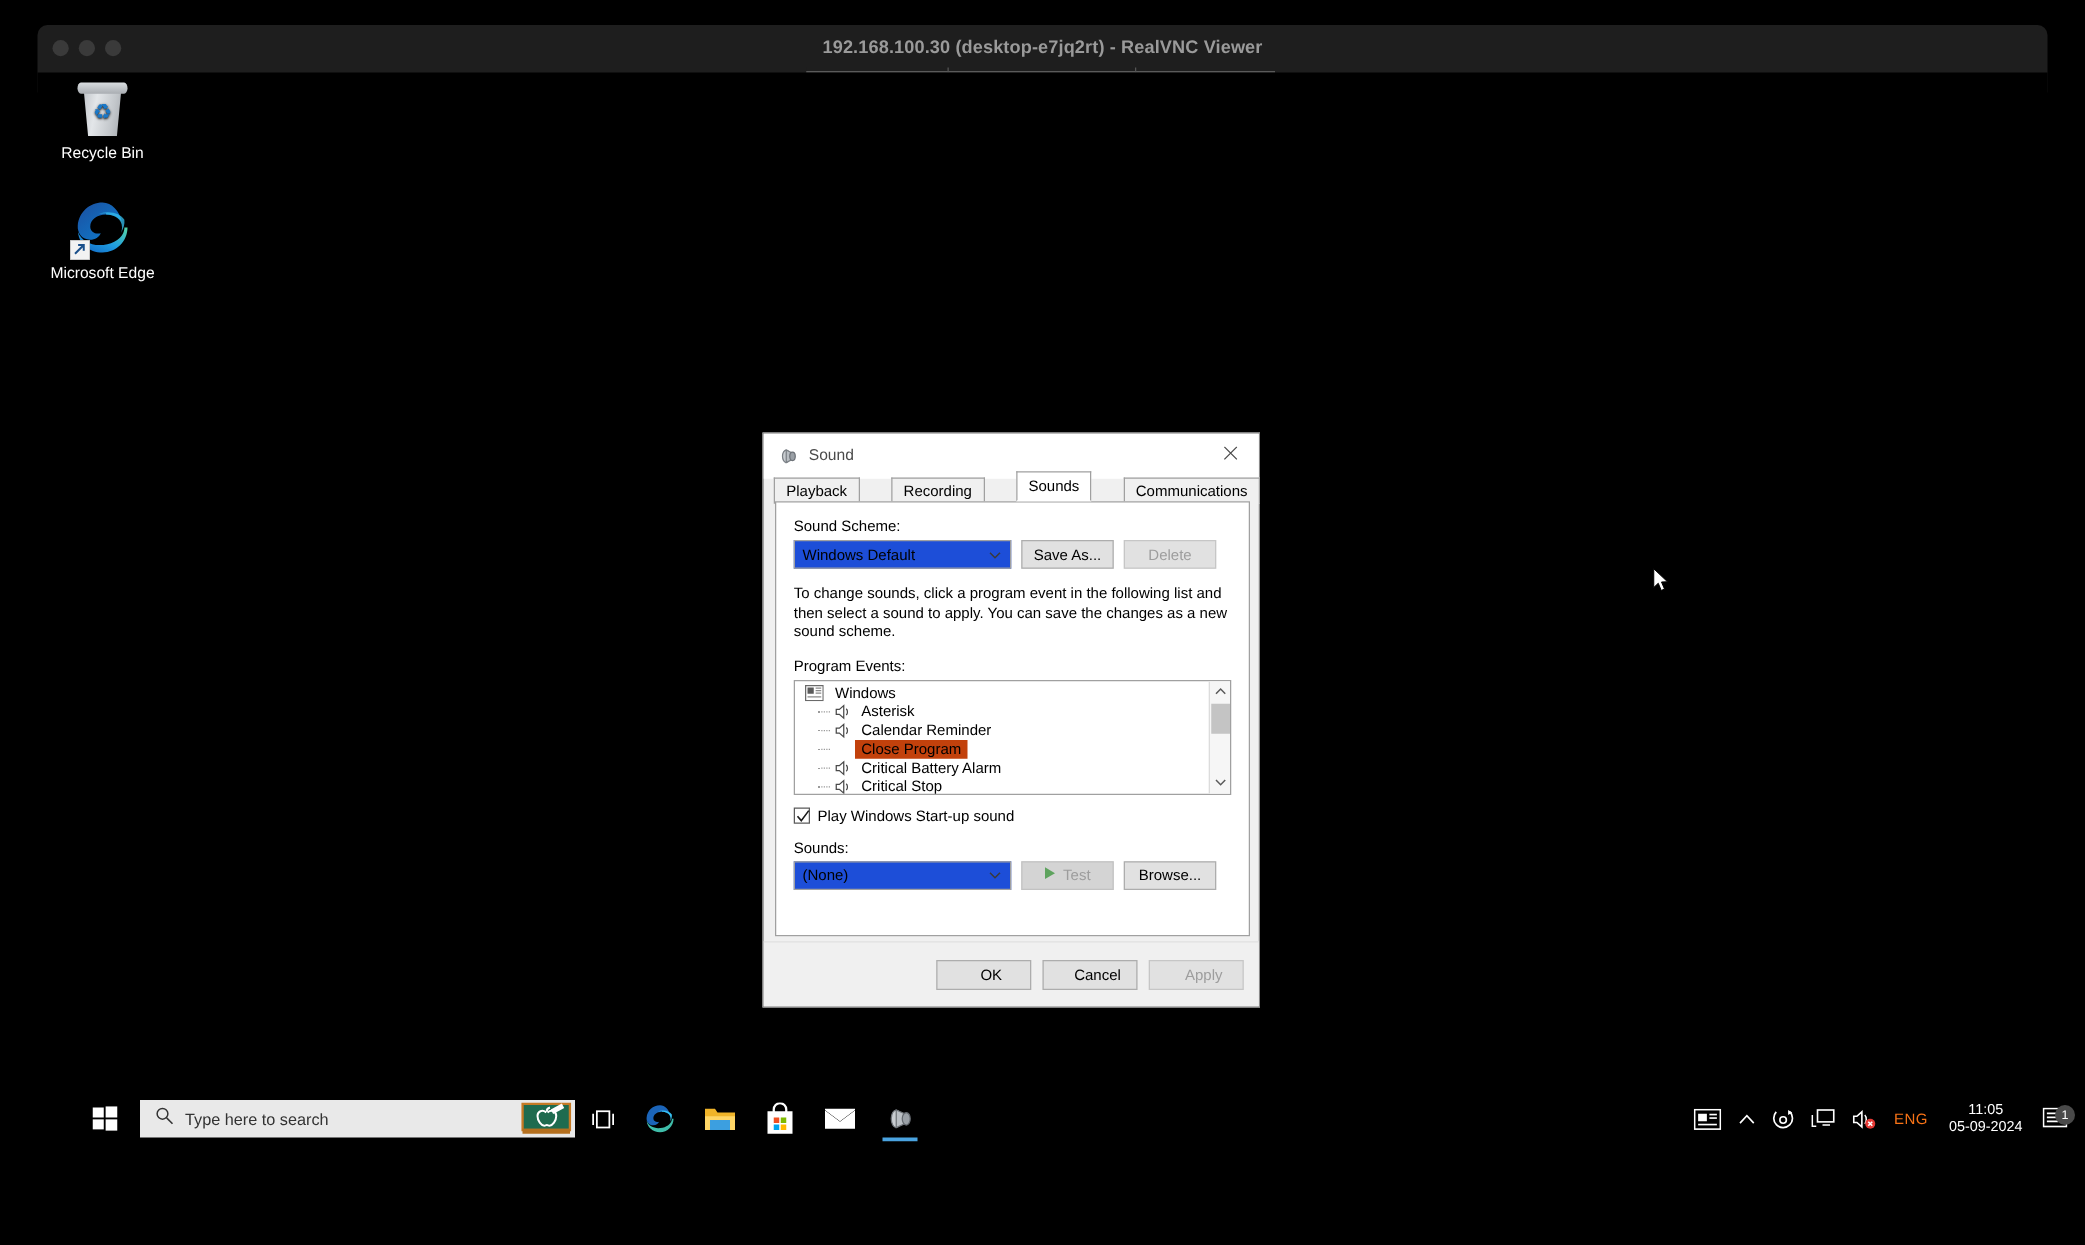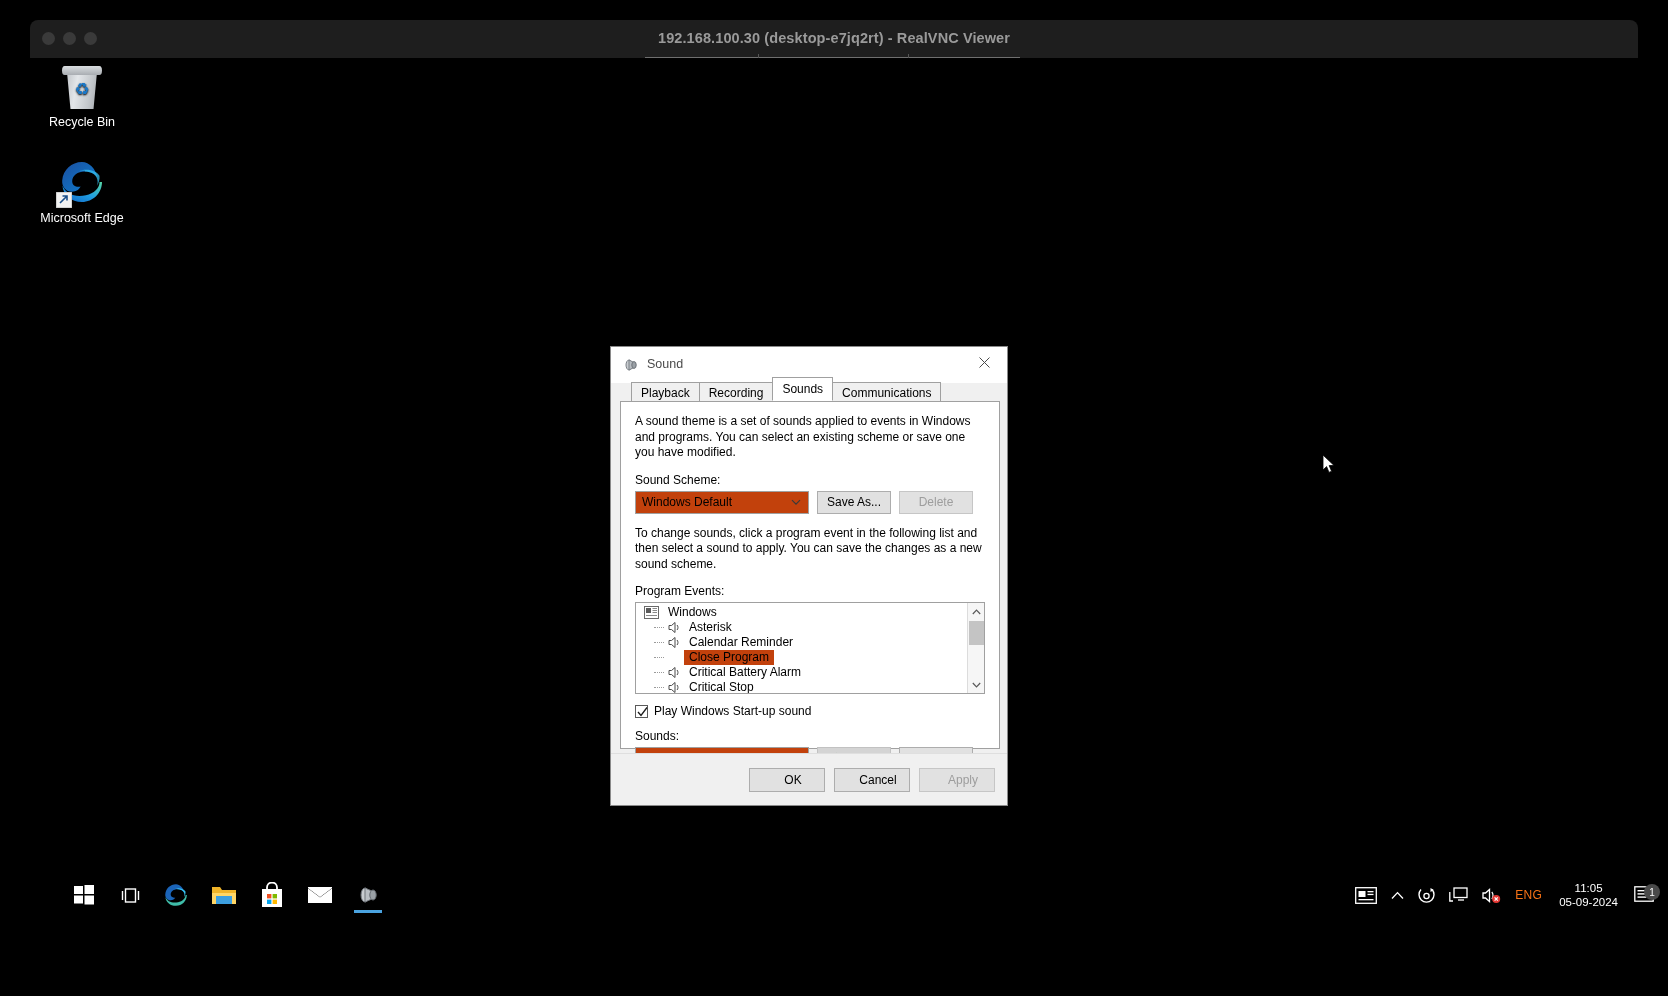--- a/index.html
+++ b/index.html
@@ -131,24 +131,24 @@
     position: absolute; right: 0; top: 0;
     width: 45px; height: 30px;
     display: flex; align-items: center; justify-content: center;
     color: #4a4a4a;
     cursor: default;
   }
   #dlg-close svg { display:block; }
 
   
   #dlg-tabs {
-    position: absolute; left: 12px; top: 32px;
+    position: absolute; left: 0; top: 32px;
     width: 100%; height: 23px;
     padding-left: 8px;
-    display: flex; align-items: flex-end;
+    display: flex; align-items: flex-end; justify-content: space-between;
   }
   .tab {
     height: 21px;
     padding: 0 9px;
     background: #f0f0f0;
     border: 1px solid #a0a0a0;
     border-bottom: none;
     font-size: 12px;
     line-height: 20px;
     margin-right: -1px;
@@ -182,21 +182,21 @@
   .fieldlabel {
     font-size: 12px;
     margin: 0 0 4px 0;
   }
 
   .row { display: flex; align-items: center; gap: 8px; }
 
   .combo {
     position: relative;
     height: 23px;
-    background: #c2410c;
+    background: #1d4ed8;
     border: 1px solid #a0a0a0;
     display: flex; align-items: center;
     padding: 0 22px 0 6px;
     font-size: 12px;
     color: #000;
   }
   .combo .chev {
     position: absolute; right: 7px; top: 50%;
     transform: translateY(-50%);
   }
@@ -447,21 +447,20 @@
 
       <div id="dlg-tabs">
         <div class="tab">Playback</div>
         <div class="tab">Recording</div>
         <div class="tab active">Sounds</div>
         <div class="tab">Communications</div>
       </div>
 
       <div id="tab-body">
 
-        <p class="para">A sound theme is a set of sounds applied to events in Windows and programs.  You can select an existing scheme or save one you have modified.</p>
 
         <div class="fieldlabel">Sound Scheme:</div>
         <div class="row">
           <div class="combo" style="width:174px;">
             <span>Windows Default</span>
             <span class="chev">
               <svg width="10" height="7" viewBox="0 0 10 7">
                   <path d="M1 1.2 L5 5.2 L9 1.2" stroke="#3a3a3a" stroke-width="1.2" fill="none"></path>
                 </svg>
             </span>
@@ -608,20 +607,38 @@
 
       <div id="start-button">
         <svg width="20" height="20" viewBox="0 0 20 20">
           <rect x="0" y="1" width="9" height="8" fill="#fff"></rect>
           <rect x="10.5" y="0" width="9.5" height="9" fill="#fff"></rect>
           <rect x="0" y="10.5" width="9" height="8" fill="#fff"></rect>
           <rect x="10.5" y="10.5" width="9.5" height="9" fill="#fff"></rect>
         </svg>
       </div>
 
+      <div id="search-box">
+        <span id="search-icon">
+          <svg width="15" height="15" viewBox="0 0 15 15">
+            <circle cx="6" cy="6" r="4.3" fill="none" stroke="#333" stroke-width="1.2"></circle>
+            <path d="M9.3 9.3 L14 14" stroke="#333" stroke-width="1.2"></path>
+          </svg>
+        </span>
+        <span id="search-placeholder">Type here to search</span>
+        <span id="search-app-icon">
+          <svg width="40" height="26" viewBox="0 0 40 26">
+            <rect x="1" y="1" width="38" height="21" fill="#1e6b4f" stroke="#c57a25" stroke-width="2"></rect>
+            <rect x="1" y="21" width="38" height="4" fill="#b5701f"></rect>
+            <path d="M20 8 C16.8 5.4 13 7 13 10.8 C13 14.5 16 18.5 18.5 18.5 C19.4 18.5 19.6 18 20.5 18 C21.4 18 21.6 18.5 22.5 18.5 C25 18.5 28 14.5 28 10.8 C28 7 24.2 5.4 21 8" fill="none" stroke="#ffffff" stroke-width="1.6"></path>
+            <path d="M20.3 7.4 C20.3 5.6 21.4 4.4 23 4" fill="none" stroke="#ffffff" stroke-width="1.6"></path>
+            <rect x="24" y="3" width="10" height="4" fill="#ffffff" transform="rotate(-28 29 5)"></rect>
+          </svg>
+        </span>
+      </div>
 
       <div id="taskview-button">
         <svg width="19" height="17" viewBox="0 0 19 17">
           <rect x="4.5" y="2" width="10" height="13" fill="none" stroke="#fff" stroke-width="1.4"></rect>
           <path d="M1.5 4 L1.5 13 M17.5 4 L17.5 13" stroke="#fff" stroke-width="1.4"></path>
         </svg>
       </div>
 
       <div class="tb-app">
         <svg width="26" height="26" viewBox="0 0 48 48">

